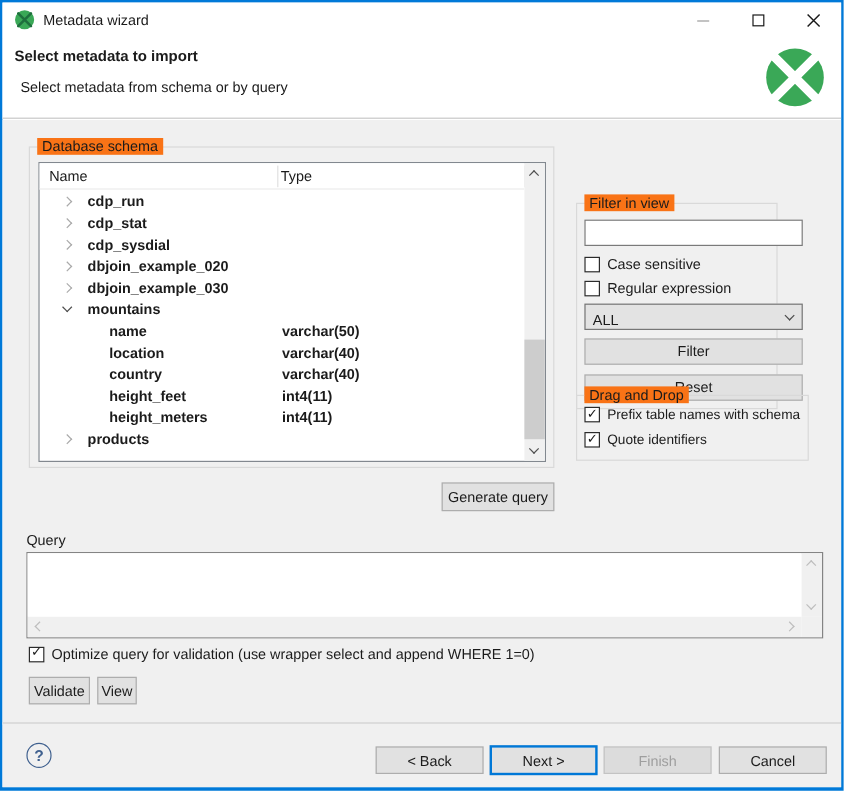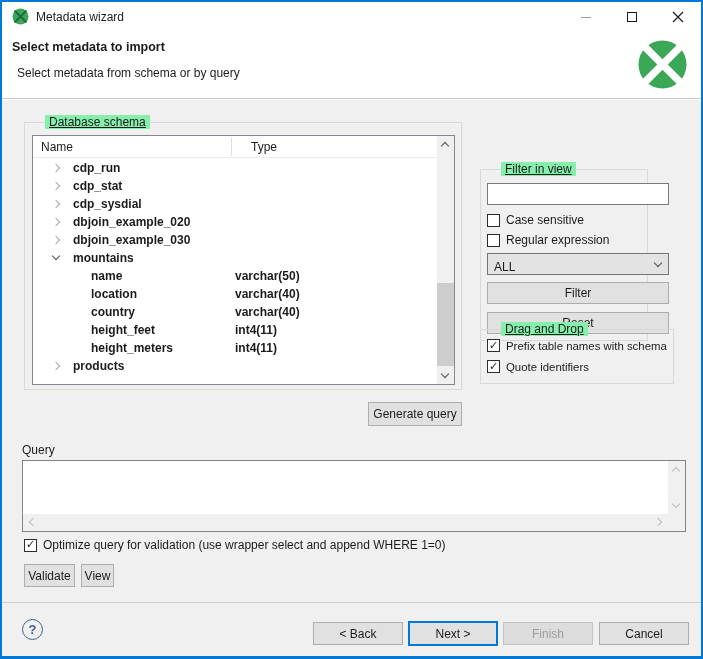--- a/index.html
+++ b/index.html
@@ -29,27 +29,27 @@
   .min-glyph { width:10px; height:0; border-top:1px solid #9c9c9c; display:block; }
   .max-glyph { width:10px; height:10px; border:1px solid #1a1a1a; display:block; }
   
   .header { position:absolute; top:30px; left:0; right:0; height:67px; background:#fff; border-bottom:1px solid #c8c8c8; }
   .header-title { position:absolute; left:10px; top:8px; font-size:12.5px; font-weight:bold; }
   .header-sub { position:absolute; left:15px; top:34px; font-size:12px; }
   .logo { position:absolute; right:12px; top:6px; width:53px; height:53px; }
   
   .content { position:absolute; top:98px; left:0; right:0; height:504px; background:#f0f0f0; }
   .group { position:absolute; border:1px solid #d9d9d9; }
-  .group-label { position:absolute; top:-8px; left:20px; background:#86efac; padding:0 4px; font-size:12px; white-space:nowrap;text-decoration:underline; }
+  .group-label { position:absolute; top:-8px; left:6px; background:#f97316; padding:0 4px; font-size:12px; white-space:nowrap; }
   
   .g-schema { left:22px; top:22px; width:438px; height:268px; }
   .tree { position:absolute; left:30px; top:35px; width:423px; height:250px; background:#fff; border:1px solid #82888f; }
   .tree-header { position:absolute; top:0; left:0; right:17px; height:22px; background:#fff; border-bottom:1px solid #ececec; }
   .th-name { position:absolute; left:8px; top:4px; }
-  .th-type { position:absolute; left:218px; top:4px; }
+  .th-type { position:absolute; left:201px; top:4px; }
   .col-div { position:absolute; top:2px; width:1px; height:18px; background:#e0e0e0; }
   .col-div.d1 { left:198px; }
   .col-div.d2 { left:404px; }
   .tree-rows { position:absolute; top:23px; left:0; right:17px; bottom:0; overflow:hidden; }
   .tree-row { position:relative; height:18px;font-weight:bold; }
   .tree-row .expander { position:absolute; left:16px; top:2px; width:14px; height:14px; }
   .expander.collapsed::before {
     content:""; position:absolute; left:4px; top:4px; width:5px; height:5px;
     border:solid #a9a9a9; border-width:0 1.4px 1.4px 0; transform:rotate(-45deg);
   }

